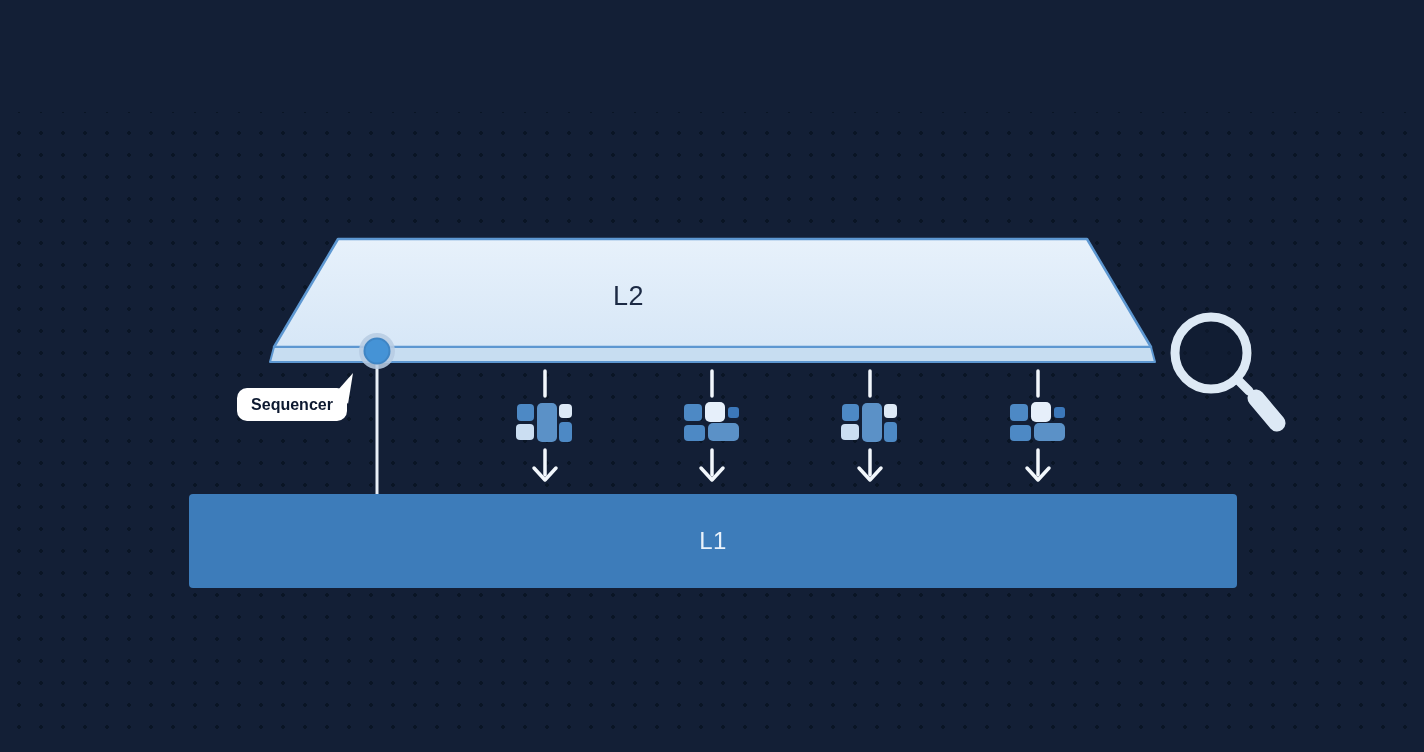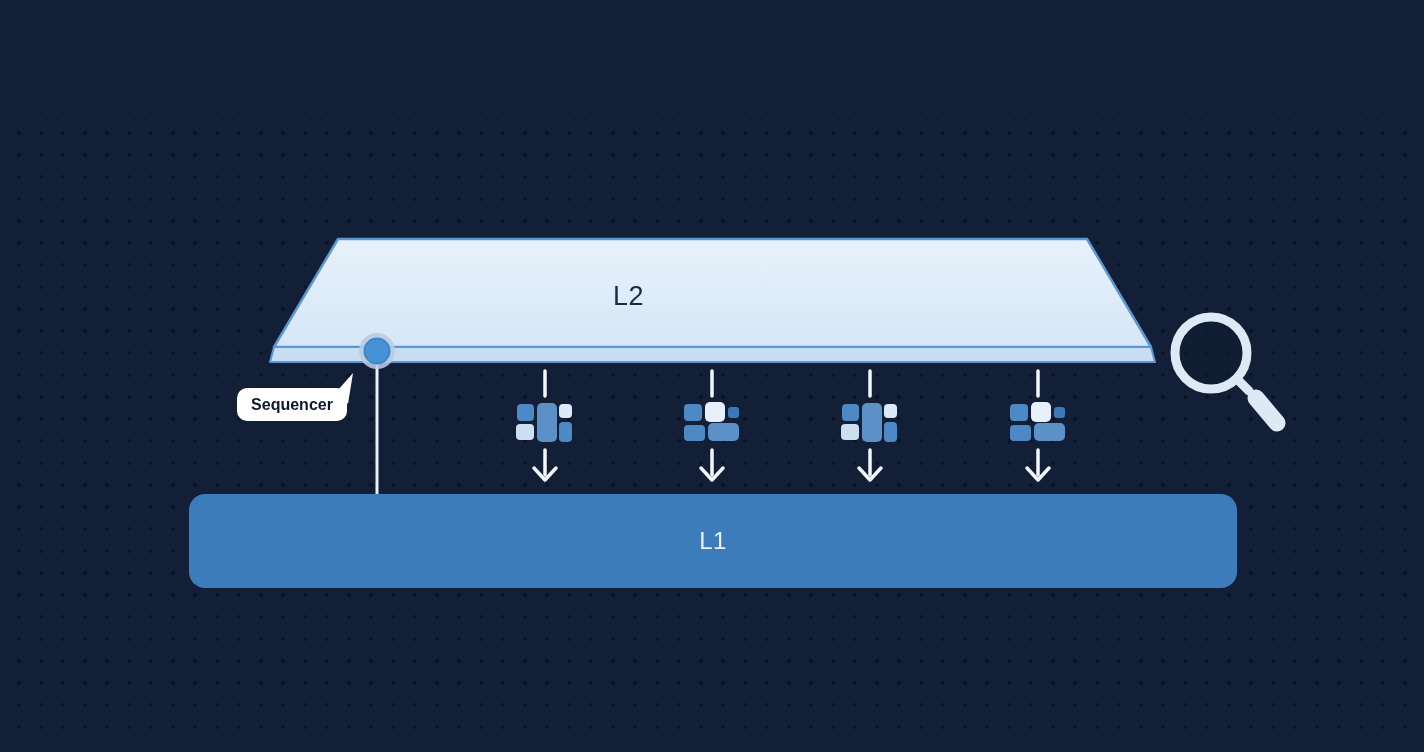--- a/index.html
+++ b/index.html
@@ -42,21 +42,21 @@
     letter-spacing: 0.5px;
     color: #1c2a44;
   }
   .l1-bar {
     position: absolute;
     left: 189px;
     top: 494px;
     width: 1048px;
     height: 94px;
     background: #3d7cba;
-    border-radius: 16px;
+    border-radius: 4px;
     display: flex;
     align-items: center;
     justify-content: center;
   }
   .l1-bar span {
     font-size: 24px;
     font-weight: 500;
     letter-spacing: 0.5px;
     color: #e9f2fb;
   }

